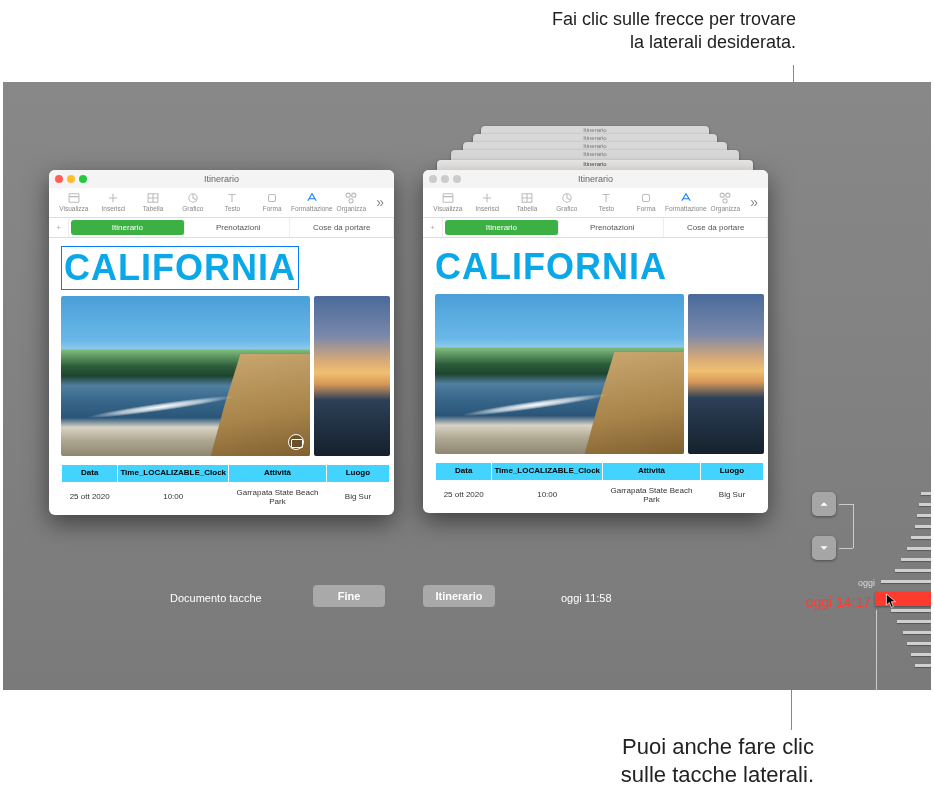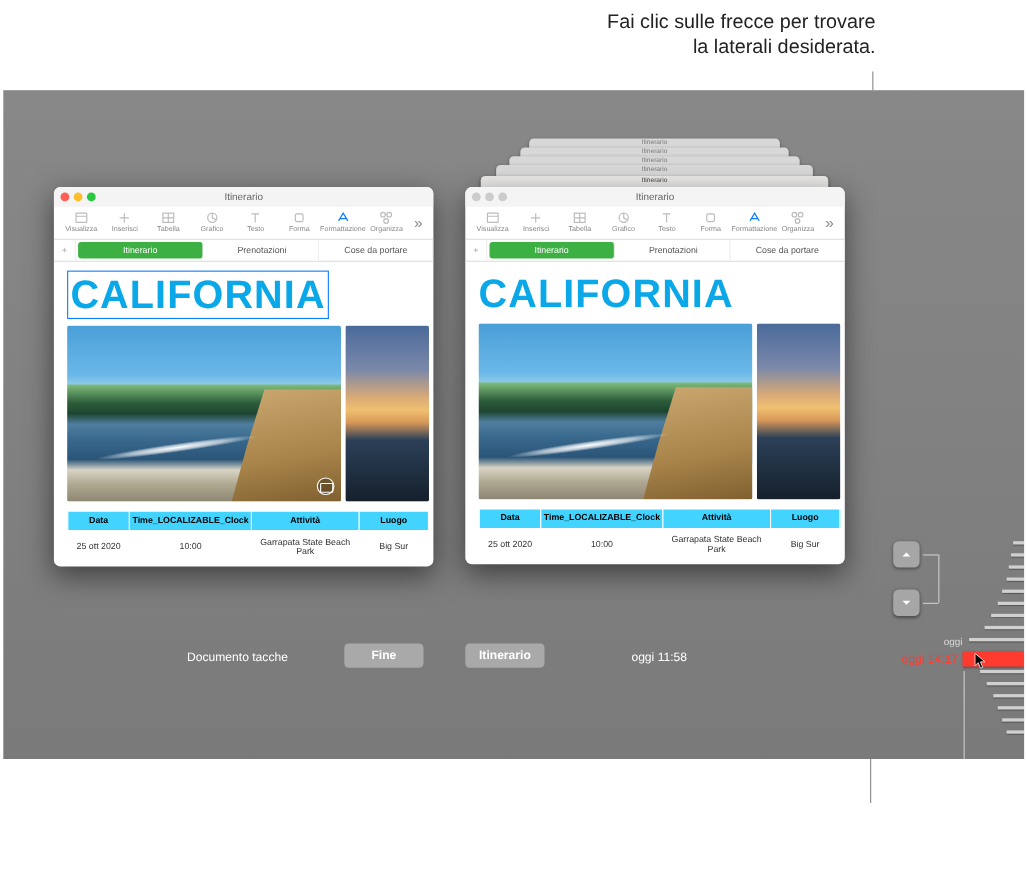--- a/index.html
+++ b/index.html
@@ -292,38 +292,40 @@
   .tick-sel {
     position: absolute;
     right: 0;
     height: 14px;
     background: #ff3b30;
     width: 56px;
     box-shadow: 0 1px 2px rgba(0,0,0,0.4);
   }
   .tick-sel-label {
     position: absolute;
-    font-size: 11px;
+    font-size: 14px;
     color: #ff3b30;
     right: 60px;
     white-space: nowrap;
   }
   .cursor {
     position: absolute;
     width: 14px; height: 18px;
   }
 </style>
 </head>
 <body>
 
 <div class="callout-top">
   <div>Fai clic sulle frecce per trovare</div>
   <div>la laterali desiderata.</div>
 </div>
 <div class="callout-bottom">
+  <div>Puoi anche fare clic</div>
+  <div>sulle tacche laterali.</div>
 </div>
 
 <div class="leader leader-v" style="right:140px; top:65px; height:17px;"></div>
 <div class="leader leader-v" style="left:833px; top:82px; height:358px; background:#bbb;"></div>
 
 <div class="stage">
 
   <div class="ghost" style="left:478px; top:44px; width:228px; height:12px;"><span>Itinerario</span></div>
   <div class="ghost" style="left:470px; top:52px; width:244px; height:12px;"><span>Itinerario</span></div>
   <div class="ghost" style="left:460px; top:60px; width:264px; height:12px;"><span>Itinerario</span></div>
@@ -537,21 +539,21 @@
     </div>
   </div>
 
   <div class="caption" style="left:167px; top:510px;">Documento tacche</div>
   <div class="btn" style="left:310px; top:503px;">
       <span>Fine</span>
     </div>
   <div class="btn" style="left:420px; top:503px;">
       <span>Itinerario</span>
     </div>
-  <div class="caption" style="left:558px; top:510px;margin-left:13px;">oggi 11:58</div>
+  <div class="caption" style="left:558px; top:510px;">oggi 11:58</div>
 
   <div class="arrowbtn" style="left:809px; top:410px;">
     <svg viewBox="0 0 20 20">
         <path d="M4 13l6-6 6 6z"></path>
       </svg>
   </div>
   <div class="arrowbtn" style="left:809px; top:454px;">
     <svg viewBox="0 0 20 20">
         <path d="M4 7l6 6 6-6z"></path>
       </svg>

